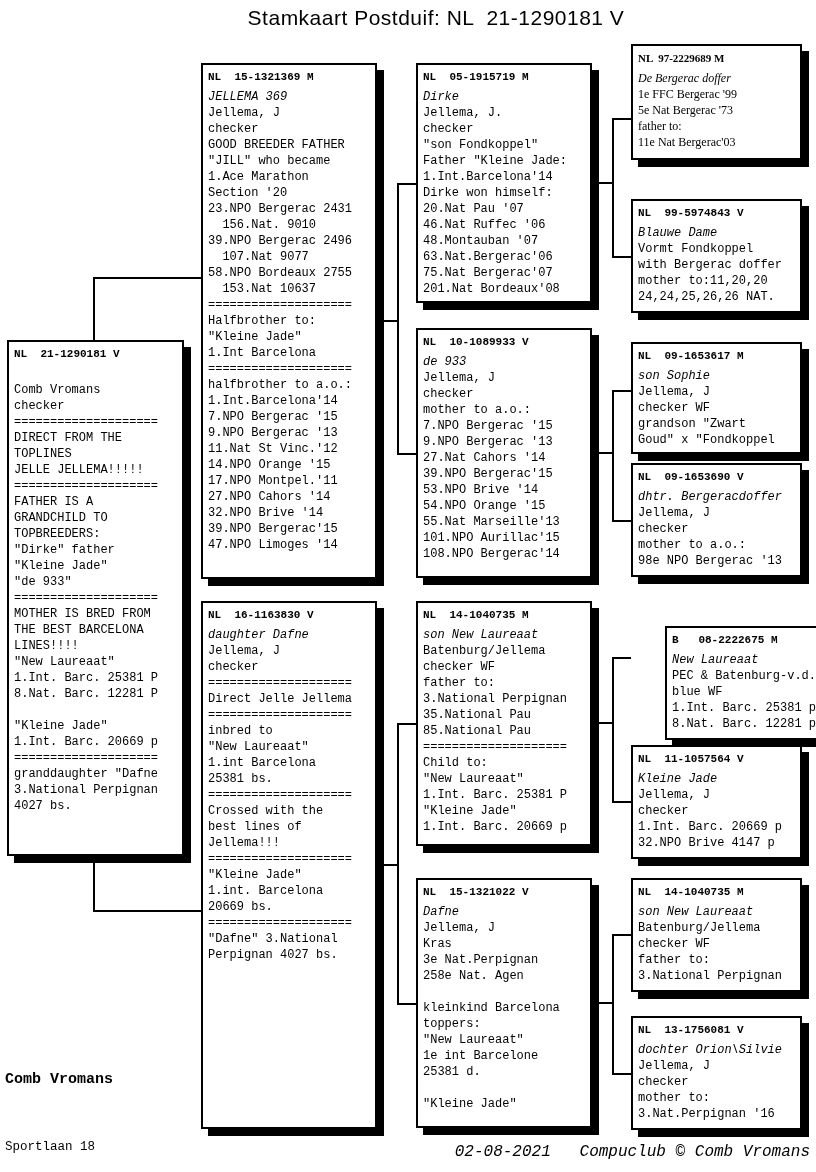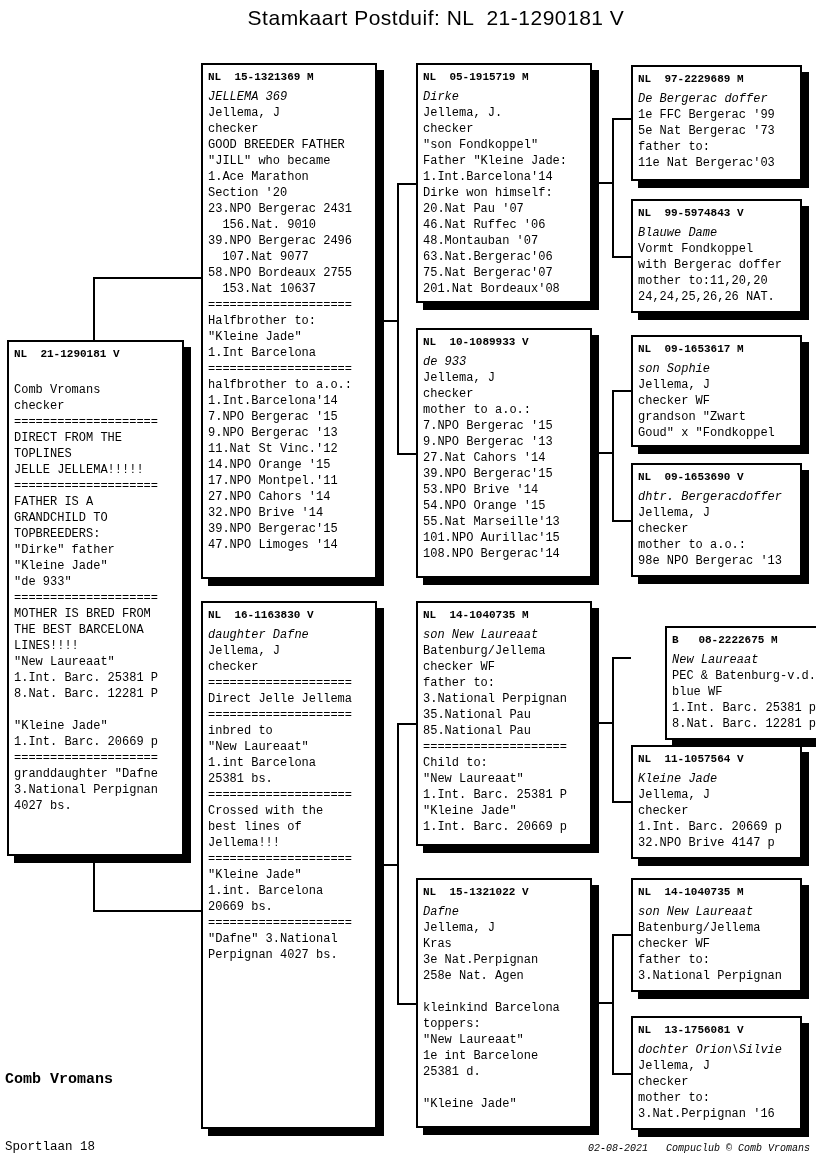--- a/index.html
+++ b/index.html
@@ -10,39 +10,39 @@
        letter-spacing:.5px;white-space:pre;margin-left:28px;}
   .box{position:absolute;background:#fff;border:2px solid #000;
        box-shadow:7px 7px 0 #000;box-sizing:border-box;padding:3px 5px;
        font-size:12px;line-height:16px;white-space:pre;overflow:hidden;}
   .ring{font-weight:bold;font-size:11px;line-height:18px;margin-bottom:3px;}
   .line{min-height:16px;}
   .name{font-style:italic;}
   .conn{position:absolute;background:#000;}
   .footer{position:absolute;left:5px;top:1030px;font-size:12.5px;line-height:20px;white-space:pre;}
   .owner{font-weight:bold;font-size:15px;margin-bottom:7px;}
-  .footnote{position:absolute;right:6px;top:1143px;font-size:10px;
+  .footnote{position:absolute;right:6px;top:1143px;font-size:16px;
        font-style:italic;white-space:pre;}
 </style>
 </head>
 <body>
 
 <div class="page-title">Stamkaart Postduif: NL  21-1290181 V</div>
 
 <div id="tree">
     <div class="box" style="left: 7px; top: 340px; width: 177px; height: 516px;"><div class="ring">NL  21-1290181 V</div><div class="line name"></div><div class="line">Comb Vromans</div><div class="line">checker</div><div class="line">====================</div><div class="line">DIRECT FROM THE</div><div class="line">TOPLINES</div><div class="line">JELLE JELLEMA!!!!!</div><div class="line">====================</div><div class="line">FATHER IS A</div><div class="line">GRANDCHILD TO</div><div class="line">TOPBREEDERS:</div><div class="line">"Dirke" father</div><div class="line">"Kleine Jade"</div><div class="line">"de 933"</div><div class="line">====================</div><div class="line">MOTHER IS BRED FROM</div><div class="line">THE BEST BARCELONA</div><div class="line">LINES!!!!</div><div class="line">"New Laureaat"</div><div class="line">1.Int. Barc. 25381 P</div><div class="line">8.Nat. Barc. 12281 P</div><div class="line"></div><div class="line">"Kleine Jade"</div><div class="line">1.Int. Barc. 20669 p</div><div class="line">====================</div><div class="line">granddaughter "Dafne</div><div class="line">3.National Perpignan</div><div class="line">4027 bs.</div></div>
     <div class="box" style="left: 201px; top: 63px; width: 176px; height: 516px;"><div class="ring">NL  15-1321369 M</div><div class="line name">JELLEMA 369</div><div class="line">Jellema, J</div><div class="line">checker</div><div class="line">GOOD BREEDER FATHER</div><div class="line">"JILL" who became</div><div class="line">1.Ace Marathon</div><div class="line">Section '20</div><div class="line">23.NPO Bergerac 2431</div><div class="line">  156.Nat. 9010</div><div class="line">39.NPO Bergerac 2496</div><div class="line">  107.Nat 9077</div><div class="line">58.NPO Bordeaux 2755</div><div class="line">  153.Nat 10637</div><div class="line">====================</div><div class="line">Halfbrother to:</div><div class="line">"Kleine Jade"</div><div class="line">1.Int Barcelona</div><div class="line">====================</div><div class="line">halfbrother to a.o.:</div><div class="line">1.Int.Barcelona'14</div><div class="line">7.NPO Bergerac '15</div><div class="line">9.NPO Bergerac '13</div><div class="line">11.Nat St Vinc.'12</div><div class="line">14.NPO Orange '15</div><div class="line">17.NPO Montpel.'11</div><div class="line">27.NPO Cahors '14</div><div class="line">32.NPO Brive '14</div><div class="line">39.NPO Bergerac'15</div><div class="line">47.NPO Limoges '14</div></div>
     <div class="box" style="left: 201px; top: 601px; width: 176px; height: 528px;"><div class="ring">NL  16-1163830 V</div><div class="line name">daughter Dafne</div><div class="line">Jellema, J</div><div class="line">checker</div><div class="line">====================</div><div class="line">Direct Jelle Jellema</div><div class="line">====================</div><div class="line">inbred to</div><div class="line">"New Laureaat"</div><div class="line">1.int Barcelona</div><div class="line">25381 bs.</div><div class="line">====================</div><div class="line">Crossed with the</div><div class="line">best lines of</div><div class="line">Jellema!!!</div><div class="line">====================</div><div class="line">"Kleine Jade"</div><div class="line">1.int. Barcelona</div><div class="line">20669 bs.</div><div class="line">====================</div><div class="line">"Dafne" 3.National</div><div class="line">Perpignan 4027 bs.</div></div>
     <div class="box" style="left: 416px; top: 63px; width: 176px; height: 240px;"><div class="ring">NL  05-1915719 M</div><div class="line name">Dirke</div><div class="line">Jellema, J.</div><div class="line">checker</div><div class="line">"son Fondkoppel"</div><div class="line">Father "Kleine Jade:</div><div class="line">1.Int.Barcelona'14</div><div class="line">Dirke won himself:</div><div class="line">20.Nat Pau '07</div><div class="line">46.Nat Ruffec '06</div><div class="line">48.Montauban '07</div><div class="line">63.Nat.Bergerac'06</div><div class="line">75.Nat Bergerac'07</div><div class="line">201.Nat Bordeaux'08</div></div>
     <div class="box" style="left: 416px; top: 328px; width: 176px; height: 250px;"><div class="ring">NL  10-1089933 V</div><div class="line name">de 933</div><div class="line">Jellema, J</div><div class="line">checker</div><div class="line">mother to a.o.:</div><div class="line">7.NPO Bergerac '15</div><div class="line">9.NPO Bergerac '13</div><div class="line">27.Nat Cahors '14</div><div class="line">39.NPO Bergerac'15</div><div class="line">53.NPO Brive '14</div><div class="line">54.NPO Orange '15</div><div class="line">55.Nat Marseille'13</div><div class="line">101.NPO Aurillac'15</div><div class="line">108.NPO Bergerac'14</div></div>
     <div class="box" style="left: 416px; top: 601px; width: 176px; height: 245px;"><div class="ring">NL  14-1040735 M</div><div class="line name">son New Laureaat</div><div class="line">Batenburg/Jellema</div><div class="line">checker WF</div><div class="line">father to:</div><div class="line">3.National Perpignan</div><div class="line">35.National Pau</div><div class="line">85.National Pau</div><div class="line">====================</div><div class="line">Child to:</div><div class="line">"New Laureaat"</div><div class="line">1.Int. Barc. 25381 P</div><div class="line">"Kleine Jade"</div><div class="line">1.Int. Barc. 20669 p</div></div>
     <div class="box" style="left: 416px; top: 878px; width: 176px; height: 250px;"><div class="ring">NL  15-1321022 V</div><div class="line name">Dafne</div><div class="line">Jellema, J</div><div class="line">Kras</div><div class="line">3e Nat.Perpignan</div><div class="line">258e Nat. Agen</div><div class="line"></div><div class="line">kleinkind Barcelona</div><div class="line">toppers:</div><div class="line">"New Laureaat"</div><div class="line">1e int Barcelone</div><div class="line">25381 d.</div><div class="line"></div><div class="line">"Kleine Jade"</div></div>
-    <div class="box" style="left: 631px; top: 65px; width: 171px; height: 116px;"><div class="ring">NL  97-2229689 M</div><div class="line name">De Bergerac doffer</div><div class="line">1e FFC Bergerac '99</div><div class="line">5e Nat Bergerac '73</div><div class="line">father to:</div><div class="line">11e Nat Bergerac'03</div></div>
+    <div class="box" style="left: 631px; top: 44px; width: 171px; height: 116px; font-family: Liberation Serif, serif;"><div class="ring">NL  97-2229689 M</div><div class="line name">De Bergerac doffer</div><div class="line">1e FFC Bergerac '99</div><div class="line">5e Nat Bergerac '73</div><div class="line">father to:</div><div class="line">11e Nat Bergerac'03</div></div>
     <div class="box" style="left: 631px; top: 199px; width: 171px; height: 114px;"><div class="ring">NL  99-5974843 V</div><div class="line name">Blauwe Dame</div><div class="line">Vormt Fondkoppel</div><div class="line">with Bergerac doffer</div><div class="line">mother to:11,20,20</div><div class="line">24,24,25,26,26 NAT.</div></div>
-    <div class="box" style="left: 631px; top: 335px; width: 171px; height: 112px;"><div class="ring">NL  09-1653617 M</div><div class="line name">son Sophie</div><div class="line">Jellema, J</div><div class="line">checker WF</div><div class="line">grandson "Zwart</div><div class="line">Goud" x "Fondkoppel</div></div>
+    <div class="box" style="left: 631px; top: 342px; width: 171px; height: 112px;"><div class="ring">NL  09-1653617 M</div><div class="line name">son Sophie</div><div class="line">Jellema, J</div><div class="line">checker WF</div><div class="line">grandson "Zwart</div><div class="line">Goud" x "Fondkoppel</div></div>
     <div class="box" style="left: 631px; top: 463px; width: 171px; height: 114px;"><div class="ring">NL  09-1653690 V</div><div class="line name">dhtr. Bergeracdoffer</div><div class="line">Jellema, J</div><div class="line">checker</div><div class="line">mother to a.o.:</div><div class="line">98e NPO Bergerac '13</div></div>
     <div class="box" style="left: 665px; top: 601px; width: 171px; height: 114px; margin-top: 25px;"><div class="ring">B   08-2222675 M</div><div class="line name">New Laureaat</div><div class="line">PEC &amp; Batenburg-v.d.</div><div class="line">blue WF</div><div class="line">1.Int. Barc. 25381 p</div><div class="line">8.Nat. Barc. 12281 p</div></div>
     <div class="box" style="left: 631px; top: 745px; width: 171px; height: 114px;"><div class="ring">NL  11-1057564 V</div><div class="line name">Kleine Jade</div><div class="line">Jellema, J</div><div class="line">checker</div><div class="line">1.Int. Barc. 20669 p</div><div class="line">32.NPO Brive 4147 p</div></div>
     <div class="box" style="left: 631px; top: 878px; width: 171px; height: 114px;"><div class="ring">NL  14-1040735 M</div><div class="line name">son New Laureaat</div><div class="line">Batenburg/Jellema</div><div class="line">checker WF</div><div class="line">father to:</div><div class="line">3.National Perpignan</div></div>
     <div class="box" style="left: 631px; top: 1016px; width: 171px; height: 114px;"><div class="ring">NL  13-1756081 V</div><div class="line name">dochter Orion\Silvie</div><div class="line">Jellema, J</div><div class="line">checker</div><div class="line">mother to:</div><div class="line">3.Nat.Perpignan '16</div></div>
     <div class="conn" style="left: 93px; top: 277px; width: 2px; height: 63px;"></div>
     <div class="conn" style="left: 93px; top: 277px; width: 108px; height: 2px;"></div>
     <div class="conn" style="left: 93px; top: 856px; width: 2px; height: 56px;"></div>
     <div class="conn" style="left: 93px; top: 910px; width: 108px; height: 2px;"></div>
     <div class="conn" style="left: 377px; top: 320px; width: 20px; height: 2px;"></div>

